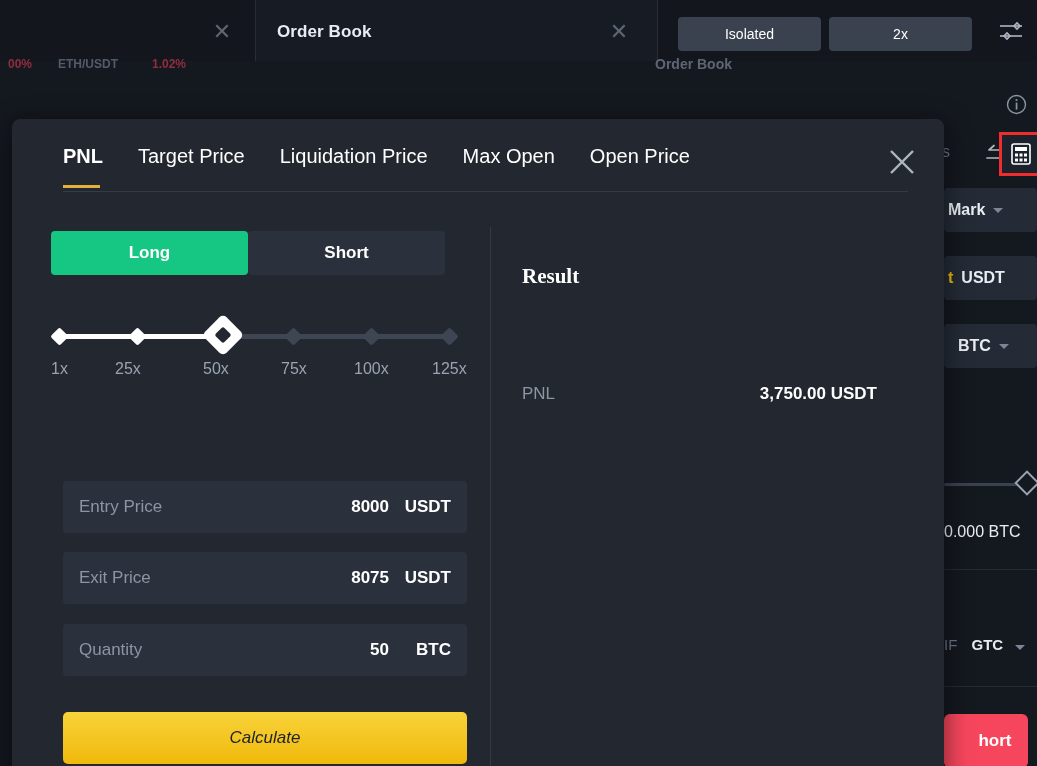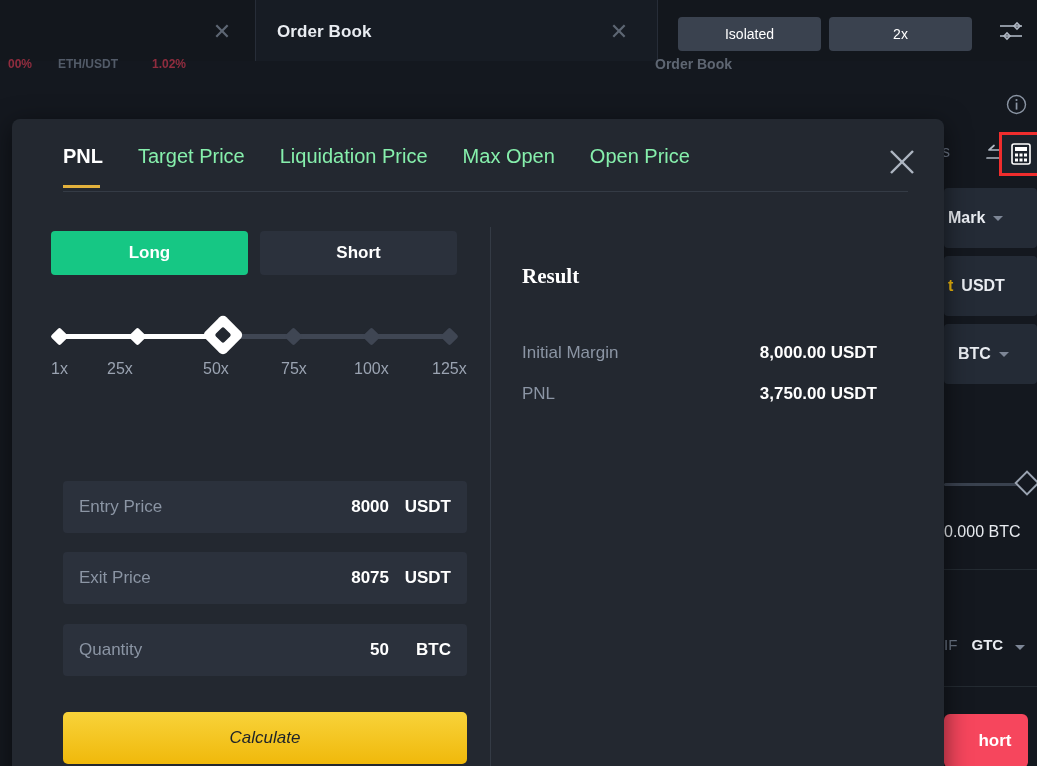--- a/index.html
+++ b/index.html
@@ -46,21 +46,21 @@
   
   .rail { position: absolute; left: 944px; top: 61px; width: 93px; height: 705px; background: #14181f; }
   .rail .info-icon { position: absolute; left: 62px; top: 33px; width: 21px; height: 21px; }
   .rail .swap-icon { position: absolute; left: 40px; top: 82px; width: 26px; height: 22px; }
   .rail .calc-box {
     position: absolute; left: 55px; top: 71px; width: 44px; height: 44px;
     border: 3px solid #f02d2d; background: #1c222b; display: flex; align-items: center; justify-content: center;
     cursor: pointer;
   }
   .rail-field {
-    position: absolute; left: 0; height: 60px; background: #242b36; border-radius: 4px;
+    position: absolute; left: 0; height: 44px; background: #242b36; border-radius: 4px;
     display: flex; align-items: center; color: #e9ecf1; font-size: 16px; font-weight: 700;
   }
   .caret { display: inline-block; width: 0; height: 0; margin-left: 8px;
            border-left: 5px solid transparent; border-right: 5px solid transparent; border-top: 5px solid #7d8696; }
   .rail-line { position: absolute; left: 0; width: 93px; height: 1px; background: #242b32; }
   .rail-text { position: absolute; color: #e9ecf1; font-size: 15px; white-space: nowrap; }
   .rail-text.dim { color: #6b7585; }
   .rail-slider-track { position: absolute; left: 0; top: 422px; width: 80px; height: 3px; background: #3a424f; border-radius: 2px; }
   .rail-diamond { position: absolute; left: 74px; top: 413px; width: 18px; height: 18px;
                   transform: rotate(45deg); border: 2px solid #9aa3b1; background: #14181f; }
@@ -72,35 +72,35 @@
 
   
   .modal {
     position: absolute; left: 12px; top: 72px; width: 932px; height: 684px;
     background: #232830; border-radius: 8px; box-shadow: 0 6px 26px rgba(0,0,0,.55);
     overflow: hidden;
     margin-top: 47px;
   }
   .modal-tabs { position: absolute; left: 51px; top: 26px; display: flex; align-items: baseline; gap: 0; }
   .tab {
-    color: #86efac; font-size: 20px; margin-right: 35px; cursor: pointer; white-space: nowrap;
+    color: #ffffff; font-size: 20px; margin-right: 35px; cursor: pointer; white-space: nowrap;
     position: relative; padding-bottom: 4px;
   }
   .tab.active { color: #ffffff; font-weight: 700; }
   .tab.active::after {
     content: ""; position: absolute; left: 0; right: 3px; bottom: -16px; height: 3px; background: #e2b13c;
   }
   .modal-close {
     position: absolute; right: 25px; top: 26px; width: 34px; height: 34px; cursor: pointer;
   }
   .modal-rule { position: absolute; left: 51px; top: 72px; width: 845px; height: 1px; background: #343b45; }
   .v-divider { position: absolute; left: 478px; top: 108px; width: 1px; height: 545px; background: #343b45; }
 
   
-  .side-toggle { position: absolute; left: 39px; top: 112px; display: flex; gap: 12px; }
+  .side-toggle { position: absolute; left: 39px; top: 112px; display: flex; }
   .side-btn {
     width: 197px; height: 44px; border-radius: 4px; font-size: 17px; font-weight: 700;
     display: flex; align-items: center; justify-content: center; cursor: pointer;
   }
   .side-btn.long { background: #16c784; color: #ffffff; }
   .side-btn.short { background: #2b313c; color: #ffffff; }
 
   
   .lev { position: absolute; left: 39px; top: 205px; width: 406px; }
   .lev-track { position: absolute; left: 8px; top: 10px; width: 390px; height: 5px; background: #3f4653; border-radius: 3px; }
@@ -281,21 +281,21 @@
       <div class="lev-dot off" style="left:236px;"></div>
       <div class="lev-dot off" style="left:314px;"></div>
       <div class="lev-dot off" style="left:392px;"></div>
 
       <div class="lev-handle">
           <i></i>
         </div>
 
       <div class="lev-labels">
         <span style="left:0px;">1x</span>
-        <span style="left:56px;">25x</span>
+        <span style="left:64px;">25x</span>
         <span style="left:152px;">50x</span>
         <span style="left:230px;">75x</span>
         <span style="left:303px;">100x</span>
         <span style="left:381px;">125x</span>
       </div>
     </div>
 
     <div class="lev-val">1,000,000 USDT</div>
 
     <div class="field" style="top:362px;">
@@ -313,23 +313,19 @@
     <div class="field" style="top:505px;">
       <span class="ph">Quantity</span>
       <span class="val">50</span>
       <span class="unit">BTC</span>
     </div>
 
     <button class="calc-btn">Calculate</button>
 
     <div class="result-title">Result</div>
 
-    <div class="res-row" style="top:224px;">
-      <span class="res-label">Initial Margin</span>
-      <span class="res-value">8,000.00 USDT</span>
-    </div>
     <div class="res-row" style="top:265px;">
       <span class="res-label">PNL</span>
       <span class="res-value">3,750.00 USDT</span>
     </div>
   </div>
 
 </div>
 
 </body></html>

